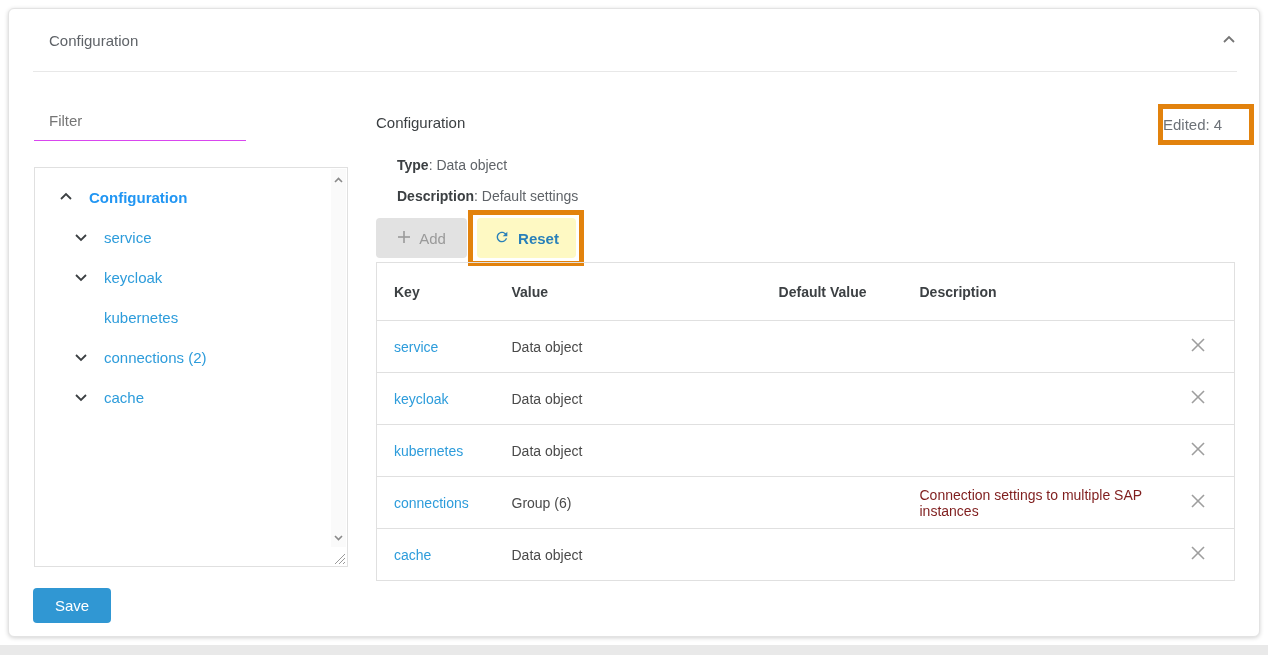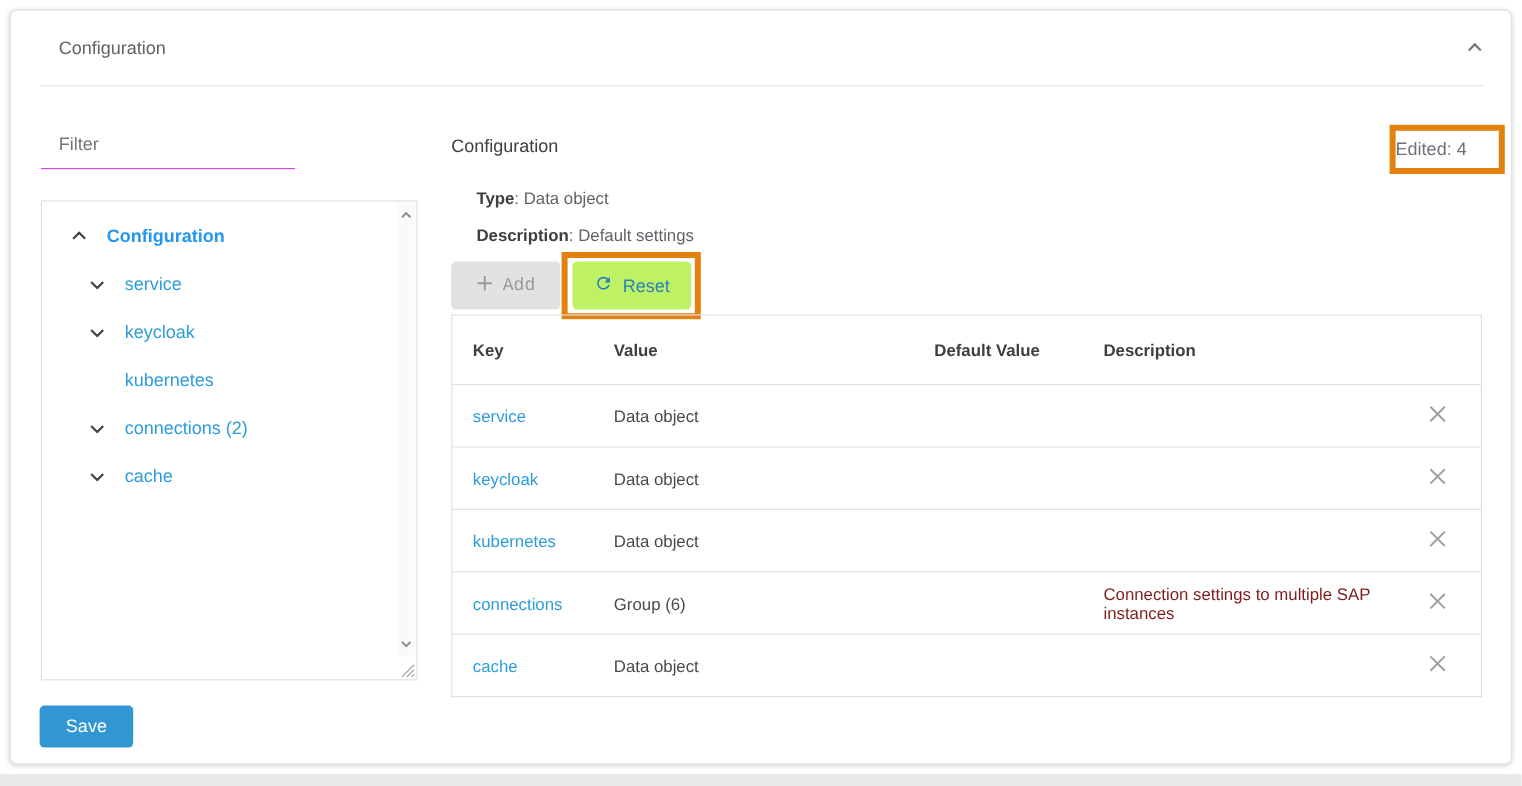--- a/index.html
+++ b/index.html
@@ -53,27 +53,27 @@
   .meta-line { position:absolute; left:367px; font-size:14px; color:#5f6368; }
   .meta-line b { color:#3c4043; font-weight:bold;margin-left:21px; }
   .meta-type { top:148px; }
   .meta-desc { top:179px; }
 
   .btn-row { position:absolute; left:367px; top:209px; height:40px; }
   .add-btn {
     position:absolute; left:0; top:0; width:91px; height:40px;
     background:#e2e2e2; color:#9a9a9a; border:none; border-radius:4px;
     font-size:15px; display:flex; align-items:center; justify-content:center; gap:8px;
-    font-family:Liberation Mono, monospace;
+    font-family:Liberation Sans, sans-serif;
   }
   .reset-btn {
     position:absolute; left:101px; top:0; width:99px; height:40px;
-    background:#bef264; color:#2980b9; border:none; border-radius:4px;
+    background:#fef9c3; color:#2980b9; border:none; border-radius:4px;
     font-size:15px; display:flex; align-items:center; justify-content:center; gap:8px;
-    cursor:pointer; font-family:"Liberation Sans", sans-serif;
+    cursor:pointer; font-family:"Liberation Sans", sans-serif;font-weight:bold;
   }
   .reset-highlight {
     position:absolute; left:459px; top:201px; width:116px; height:56px;
     border:5px solid #e2820d; pointer-events:none;
   }
 
   
   .config-table {
     position:absolute; left:367px; top:253px; width:858px;
     border-collapse:collapse; table-layout:fixed;

